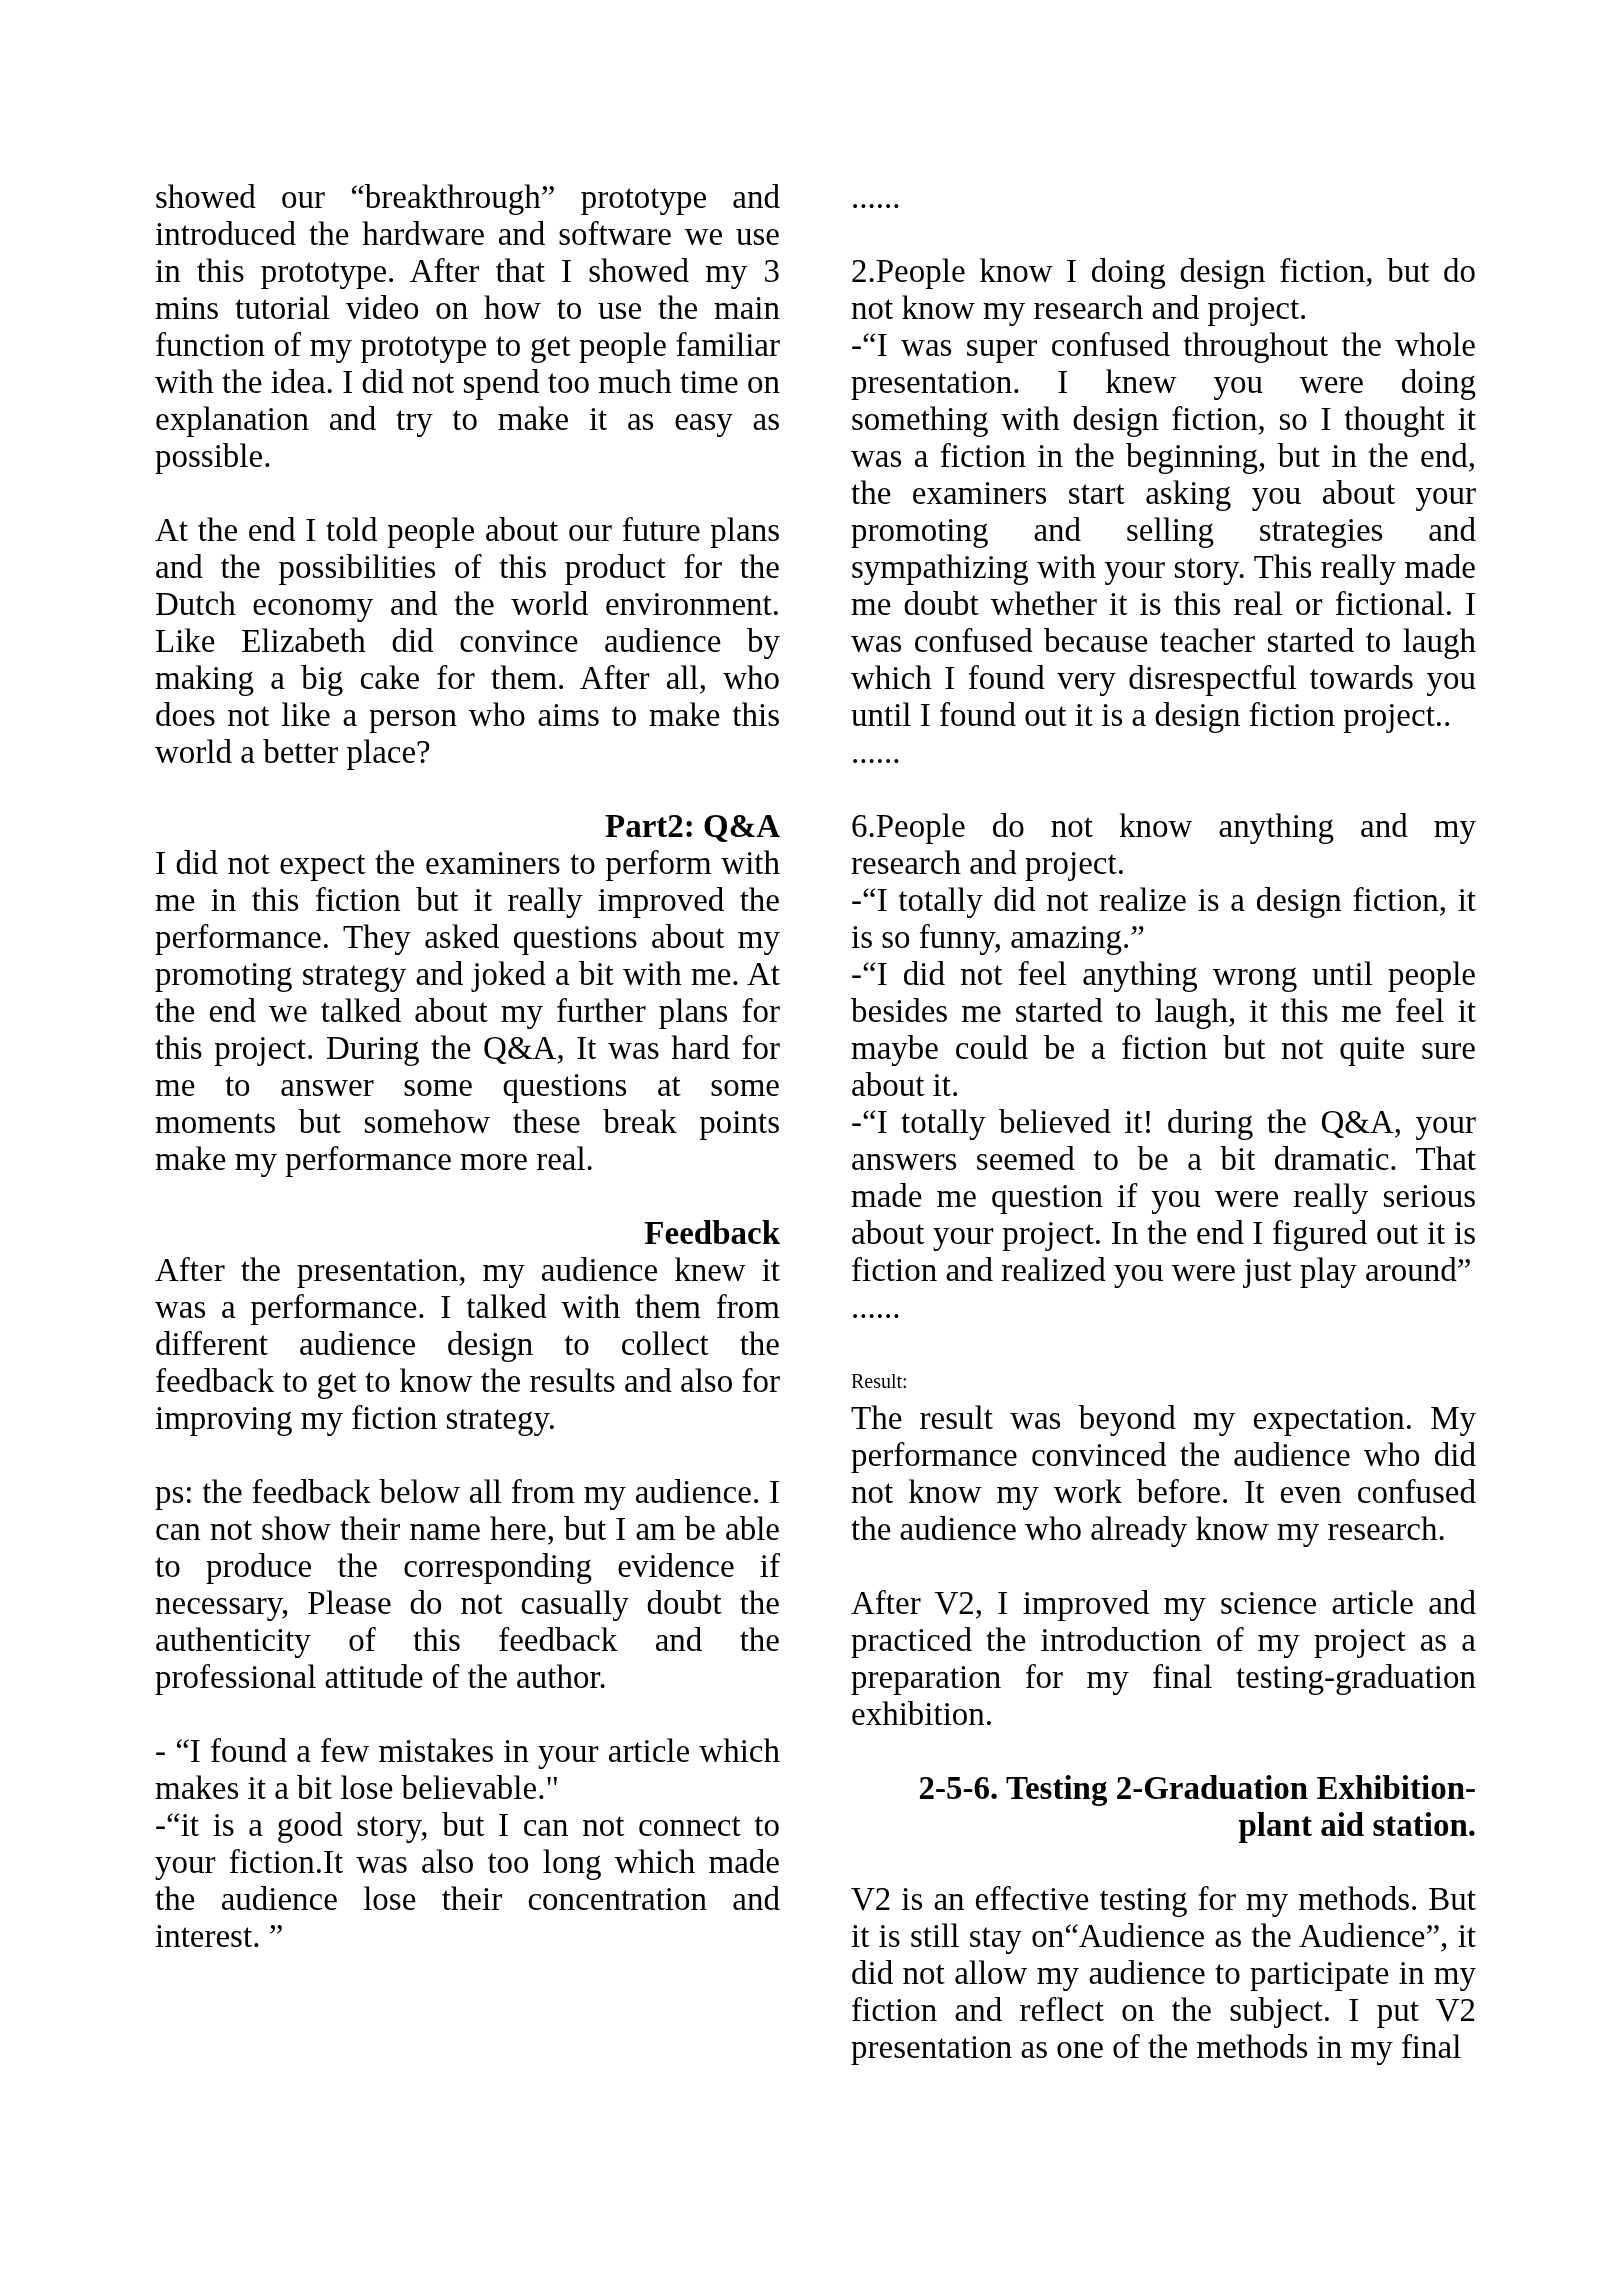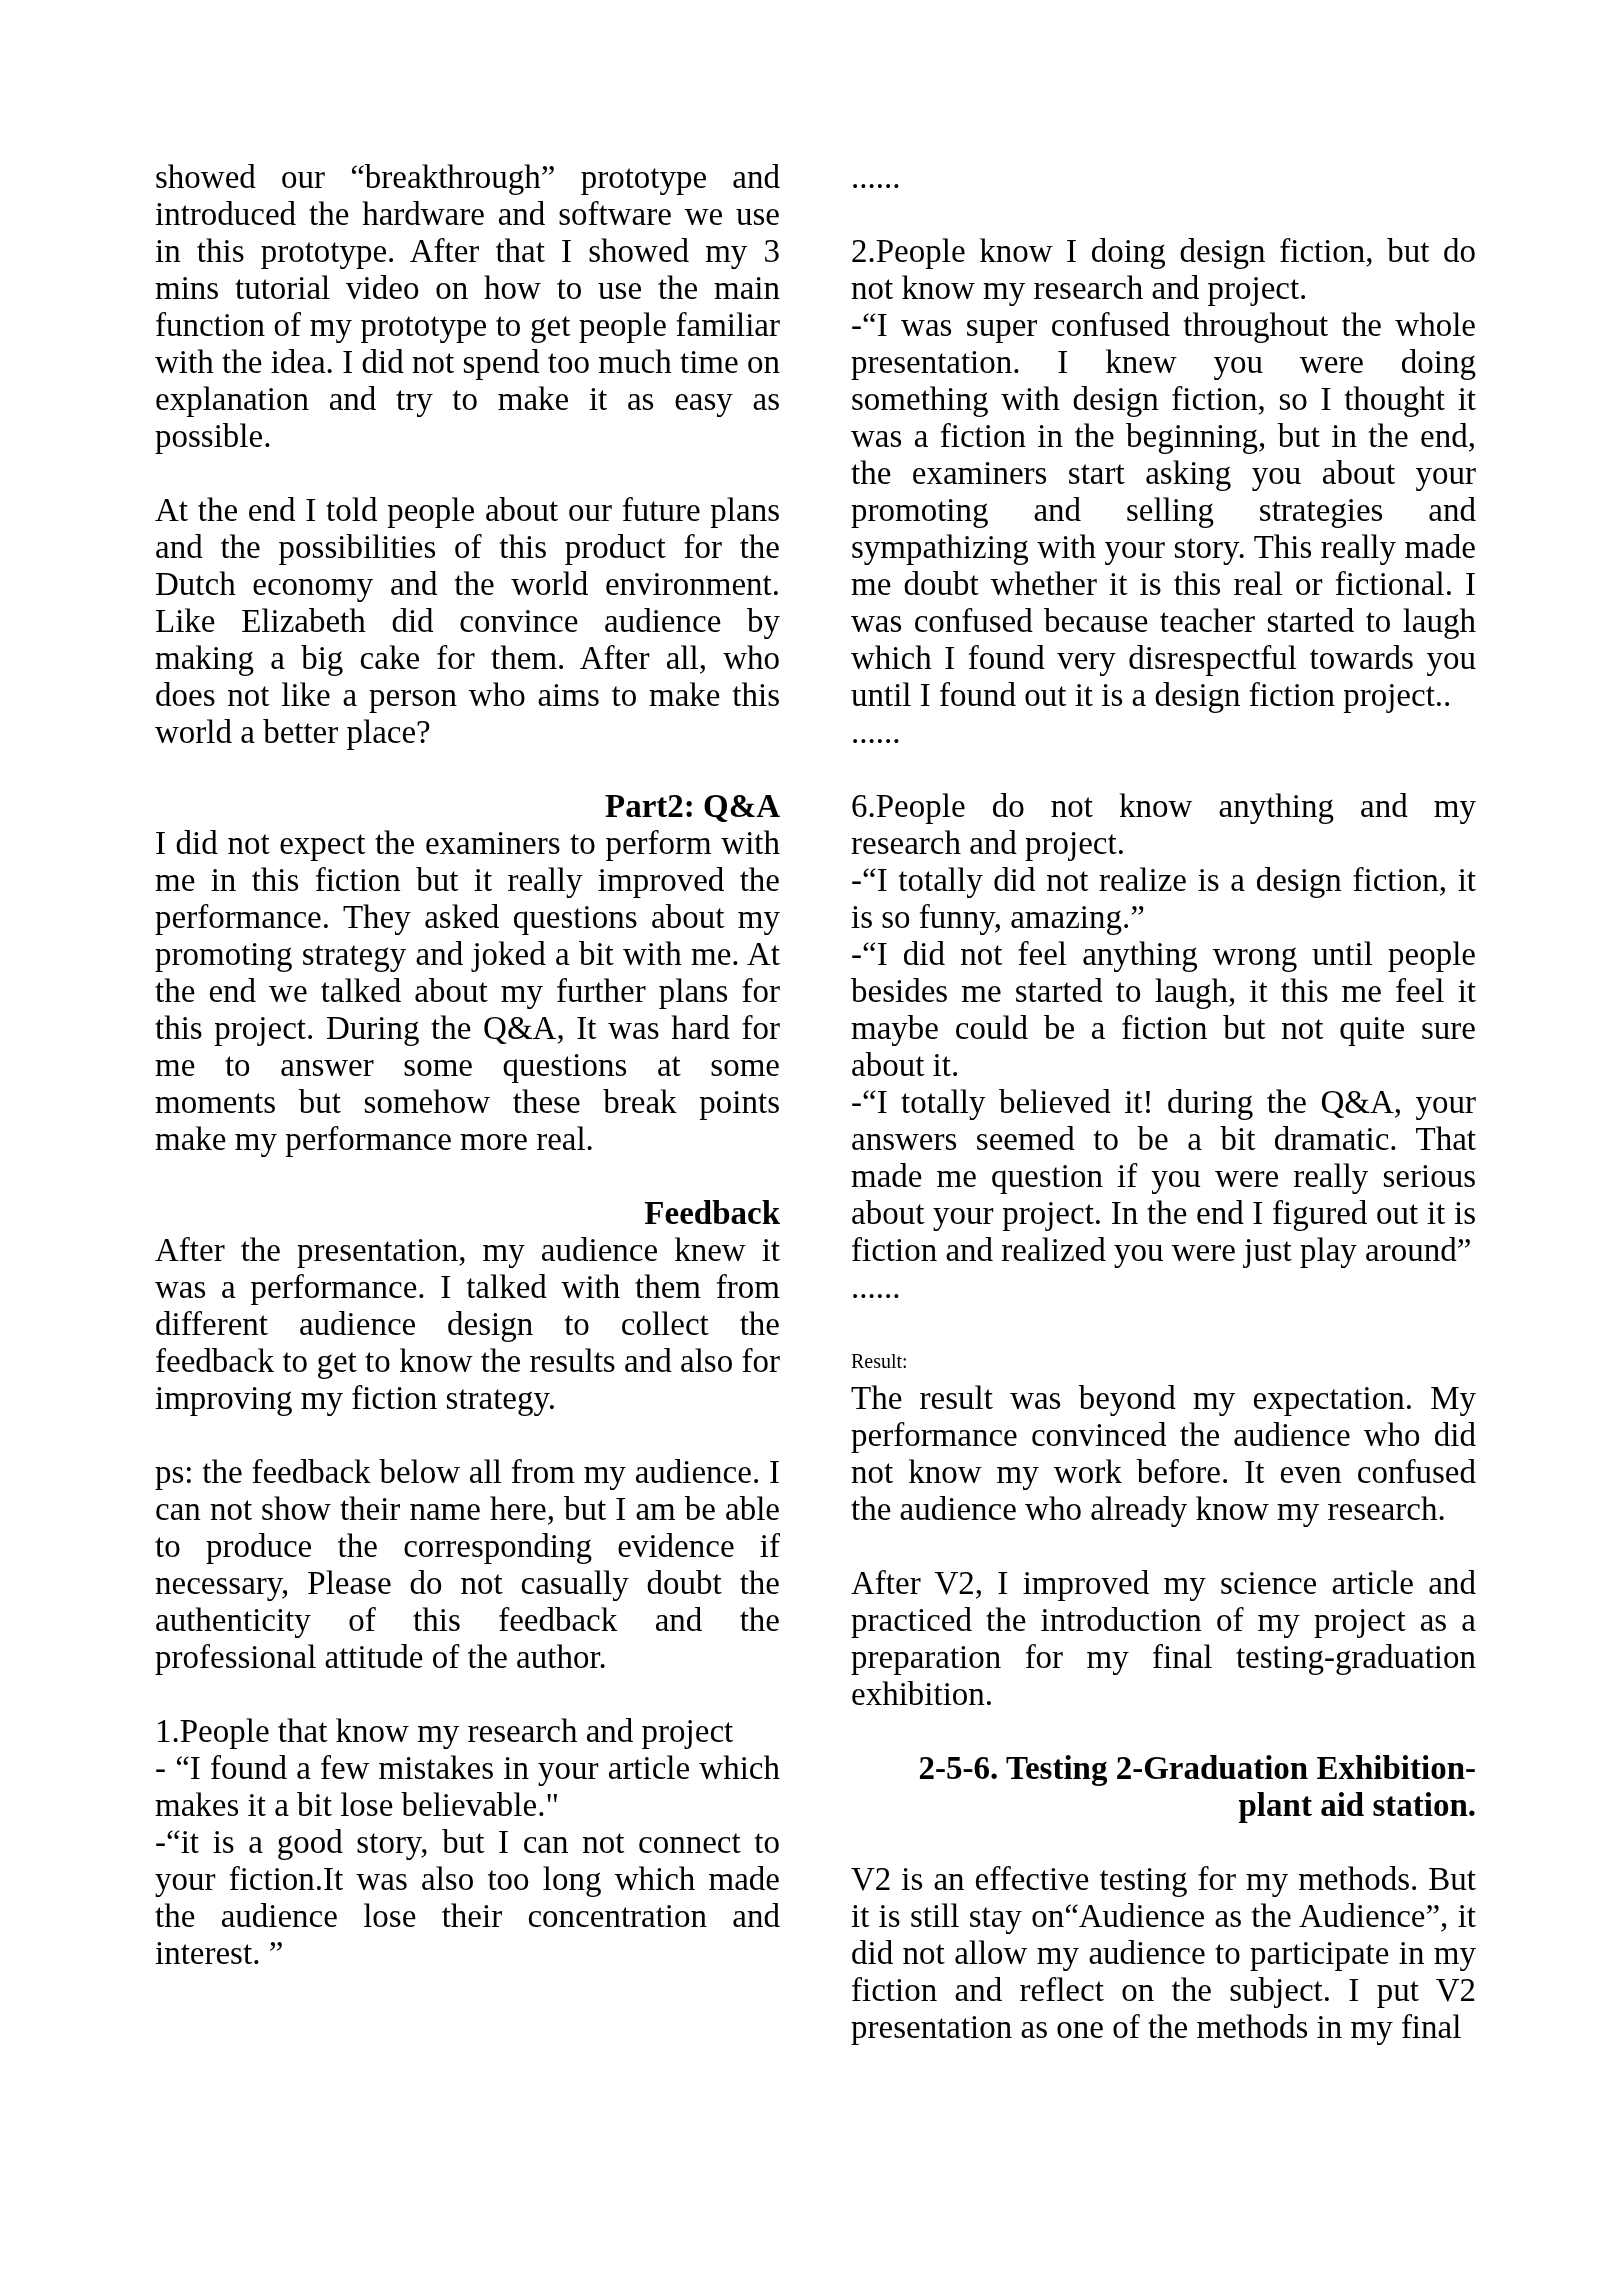--- a/index.html
+++ b/index.html
@@ -20,20 +20,21 @@
   }
   .columns {
     display: flex;
     gap: 71px;
   }
   .col {
     width: 626px;
     font-size: 33px;
     line-height: 37px;
     text-align: justify;
+    margin-top: 20px;
   }
   
   .p { margin: 0 0 37px 0; }
   
   .t { margin: 0; }
   
   .h { font-weight: 700; margin: 0; text-align: right; }
   
   .h2 { font-weight: 700; margin: 0; text-align: right; }
   .h2-gap { margin-bottom: 37px; }
@@ -46,21 +47,20 @@
   <div class="columns">
 
     <div class="col">
       <div class="p">showed our “breakthrough” prototype and introduced the hardware and software we use in this prototype. After that I showed my 3 mins tutorial video on how to use the main function of my prototype to get people familiar with the idea. I did not spend too much time on explanation and try to make it as easy as possible.</div>
       <div class="p">At the end I told people about our future plans and the possibilities of this product for the Dutch economy and the world environment. Like Elizabeth did convince audience by making a big cake for them. After all, who does not like a person who aims to make this world a better place?</div>
       <div class="h">Part2: Q&amp;A</div>
       <div class="p">I did not expect the examiners to perform with me in this fiction but it really improved the performance. They asked questions about my promoting strategy and joked a bit with me. At the end we talked about my further plans for this project. During the Q&amp;A, It was hard for me to answer some questions at some moments but somehow these break points make my performance more real.</div>
       <div class="h">Feedback</div>
       <div class="p">After the presentation, my audience knew it was a performance. I talked with them from different audience design to collect the feedback to get to know the results and also for improving my fiction strategy.</div>
       <div class="p">ps: the feedback below all from my audience. I can not show their name here, but I am be able to produce the corresponding evidence if necessary, Please do not casually doubt the authenticity of this feedback and the professional attitude of the author.</div>
-      <div class="t">1.People that know my research and project</div>
       <div class="t">- “I found a few mistakes in your article which makes it a bit lose believable."</div>
       <div class="t">-“it is a good story, but I can not connect to your fiction.It was also too long which made the audience lose their concentration and interest. ”</div>
     </div>
 
     <div class="col">
       <div class="p">......</div>
       <div class="t">2.People know I doing design fiction, but do not know my research and project.</div>
       <div class="t">-“I was super confused throughout the whole presentation. I knew you were doing something with design fiction, so I thought it was a fiction in the beginning, but in the end, the examiners start asking you about your promoting and selling strategies and sympathizing with your story. This really made me doubt whether it is this real or fictional. I was confused because teacher started to laugh which I found very disrespectful towards you until I found out it is a design fiction project..</div>
       <div class="p">......</div>
       <div class="t">6.People do not know anything and my research and project.</div>

